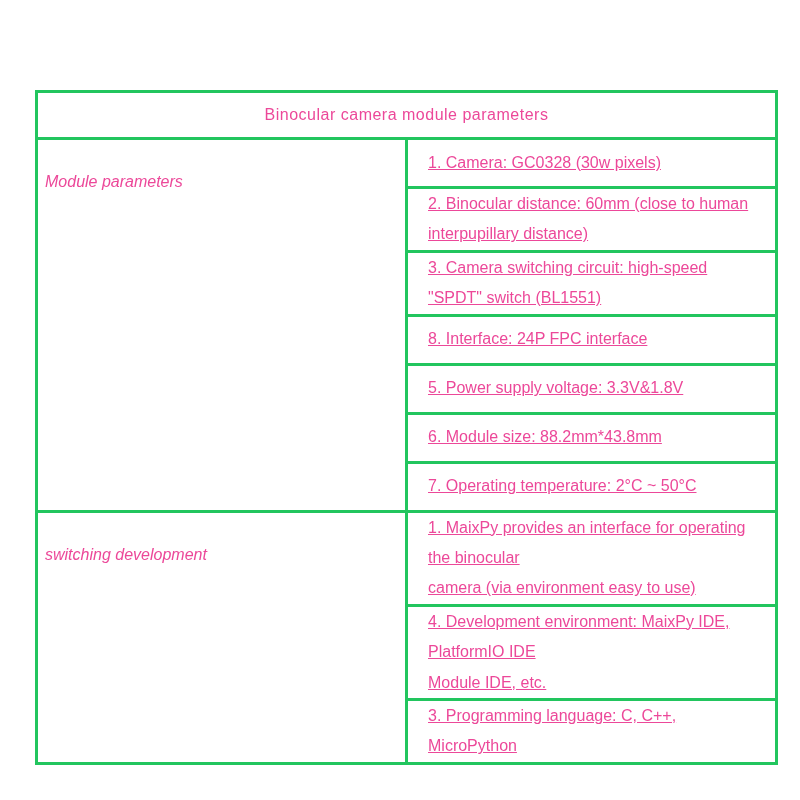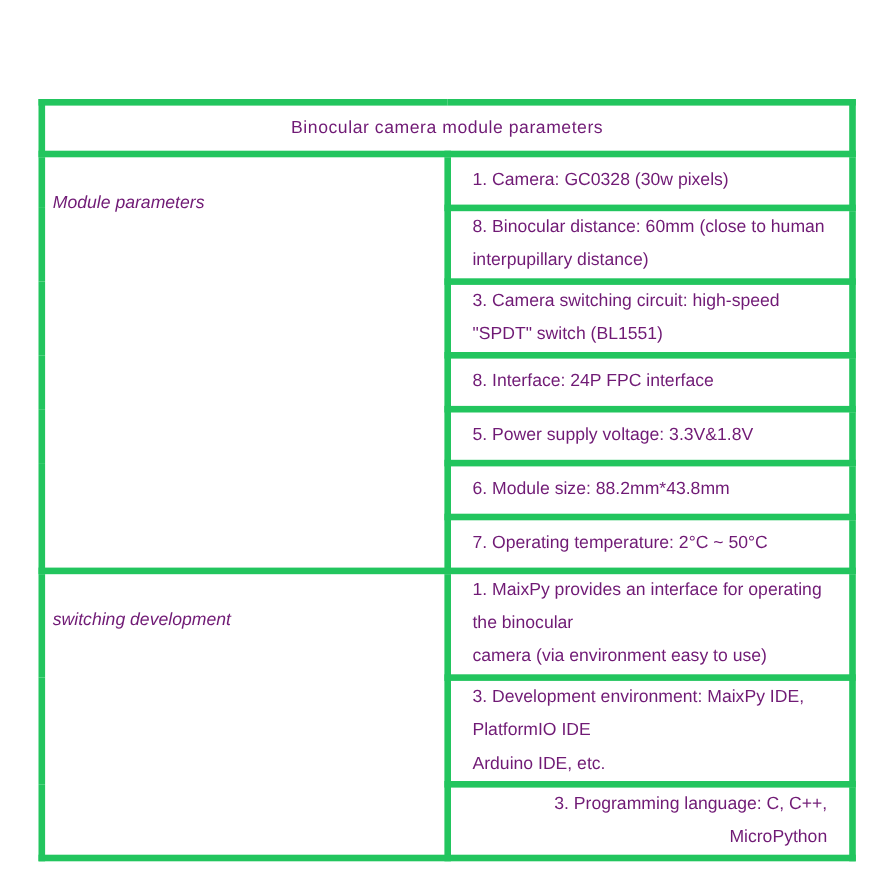--- a/index.html
+++ b/index.html
@@ -18,50 +18,51 @@
   }
   table.spec-table {
     position: absolute;
     left: 35px;
     top: 90px;
     width: 743px;
     border-collapse: collapse;
     table-layout: fixed;
   }
   table.spec-table td {
-    border: 6px solid #22c55e;
+    border: 3px solid #22c55e;
     font-size: 16px;
-    color: #701a75;
+    color: #ec4899;
   }
   td.title-cell {
     height: 47px;
     text-align: center;
     vertical-align: middle;
     font-size: 27px;
     letter-spacing: 0.5px;
     color: #111111;
   }
   td.label-cell {
     width: 180px;
     vertical-align: top;
     padding: 32px 4px 0 7px;
     font-size: 16px;
     line-height: 1.25;
     font-style: italic;
   }
   td.spec-cell {
     vertical-align: middle;
     padding-left: 20px;
-    padding-right: 20px;
+    padding-right: 10px;
     line-height: 1.9;
+    text-decoration: underline;
   }
   tr.h1 { height: 49px; }
   tr.h2a { height: 92px; }
   tr.h2b { height: 88px; }
-  tr.h3 { height: 52px; text-align: right; }
+  tr.h3 { height: 52px; }
   .line { display: block; }
 </style>
 </head>
 <body>
 
 <div class="page">
   <table class="spec-table">
 
     <tbody>
         <tr>
@@ -69,21 +70,21 @@
     </tr>
 
     <tr class="h1">
       <td class="label-cell" rowspan="7">Module parameters</td>
       <td class="spec-cell">
         <span class="line">1. Camera: GC0328 (30w pixels)</span>
       </td>
     </tr>
     <tr class="h1">
       <td class="spec-cell">
-        <span class="line">8. Binocular distance: 60mm (close to human interpupillary distance)</span>
+        <span class="line">2. Binocular distance: 60mm (close to human interpupillary distance)</span>
       </td>
     </tr>
     <tr class="h1">
       <td class="spec-cell">
         <span class="line">3. Camera switching circuit: high-speed "SPDT" switch (BL1551)</span>
       </td>
     </tr>
     <tr class="h1">
       <td class="spec-cell">
         <span class="line">8. Interface: 24P FPC interface</span>
@@ -107,22 +108,22 @@
 
     <tr class="h2a">
       <td class="label-cell" rowspan="3">switching development</td>
       <td class="spec-cell">
         <span class="line">1. MaixPy provides an interface for operating the binocular</span>
         <span class="line">camera (via environment easy to use)</span>
       </td>
     </tr>
     <tr class="h2b">
       <td class="spec-cell">
-        <span class="line">3. Development environment: MaixPy IDE, PlatformIO IDE</span>
-        <span class="line">Arduino IDE, etc.</span>
+        <span class="line">4. Development environment: MaixPy IDE, PlatformIO IDE</span>
+        <span class="line">Module IDE, etc.</span>
       </td>
     </tr>
     <tr class="h3">
       <td class="spec-cell">
         <span class="line">3. Programming language: C, C++, MicroPython</span>
       </td>
     </tr>
   </tbody>
     </table>
 </div>

